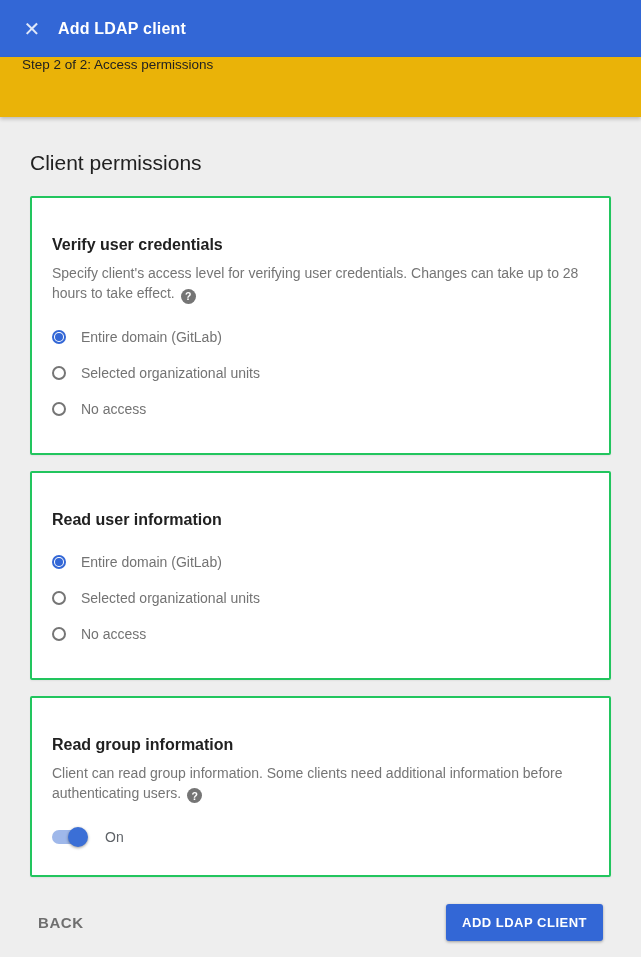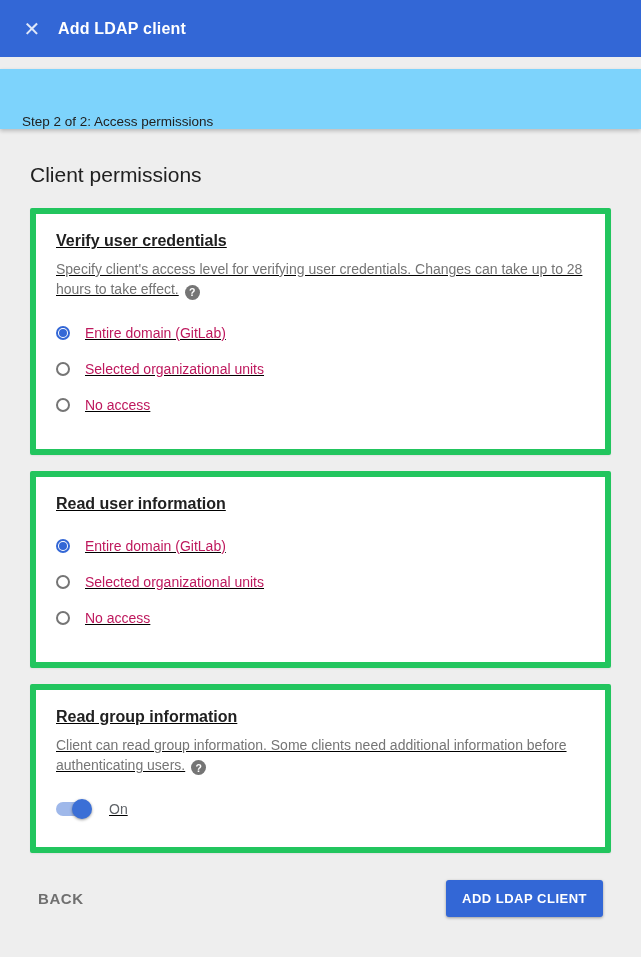--- a/index.html
+++ b/index.html
@@ -31,53 +31,51 @@
   .app-title {
     color: #ffffff;
     font-size: 16px;
     font-weight: 700;
     letter-spacing: 0.2px;
   }
 
   
   .step-bar {
     height: 60px;
-    background: #7dd3fc;
-    display: flex;
-    align-items: flex-end;
+    background: #eab308;
+    display: flex;
+    align-items: flex-start;
     padding: 0 22px;
     box-shadow: 0 2px 4px rgba(0,0,0,0.22);
     position: relative;
     z-index: 2;
-    margin-top: 12px;
   }
   .step-label {
     font-size: 13.5px;
     color: #212121;
   }
 
   
   .main {
     padding: 34px 30px 0 30px;
   }
   .page-title {
     font-size: 21px;
     font-weight: 400;
     color: #212121;
     margin-bottom: 21px;
   }
 
   .card {
     background: #ffffff;
-    border: 6px solid #22c55e;
+    border: 2px solid #22c55e;
     border-radius: 2px;
     box-shadow: 0 1px 2px rgba(0,0,0,0.06);
-    padding: 18px 20px 26px 20px;
+    padding: 38px 20px 26px 20px;
     margin-bottom: 16px;
-    text-decoration: underline;
   }
   .card-title {
     font-size: 16px;
     font-weight: 700;
     color: #212121;
     margin-bottom: 9px;
   }
   .card-desc {
     font-size: 14px;
     color: #757575;
@@ -120,21 +118,21 @@
   .radio-dot { display: none; }
   .radio-row.selected .radio { border-color: #3367d6; }
   .radio-row.selected .radio-dot {
     display: block;
     width: 8px; height: 8px;
     border-radius: 50%;
     background: #3367d6;
   }
   .radio-label {
     font-size: 14px;
-    color: #be185d;
+    color: #737373;
   }
 
   
   .toggle-row {
     display: flex;
     align-items: center;
     margin-top: 22px;
     height: 24px;
     text-align: center;
   }

